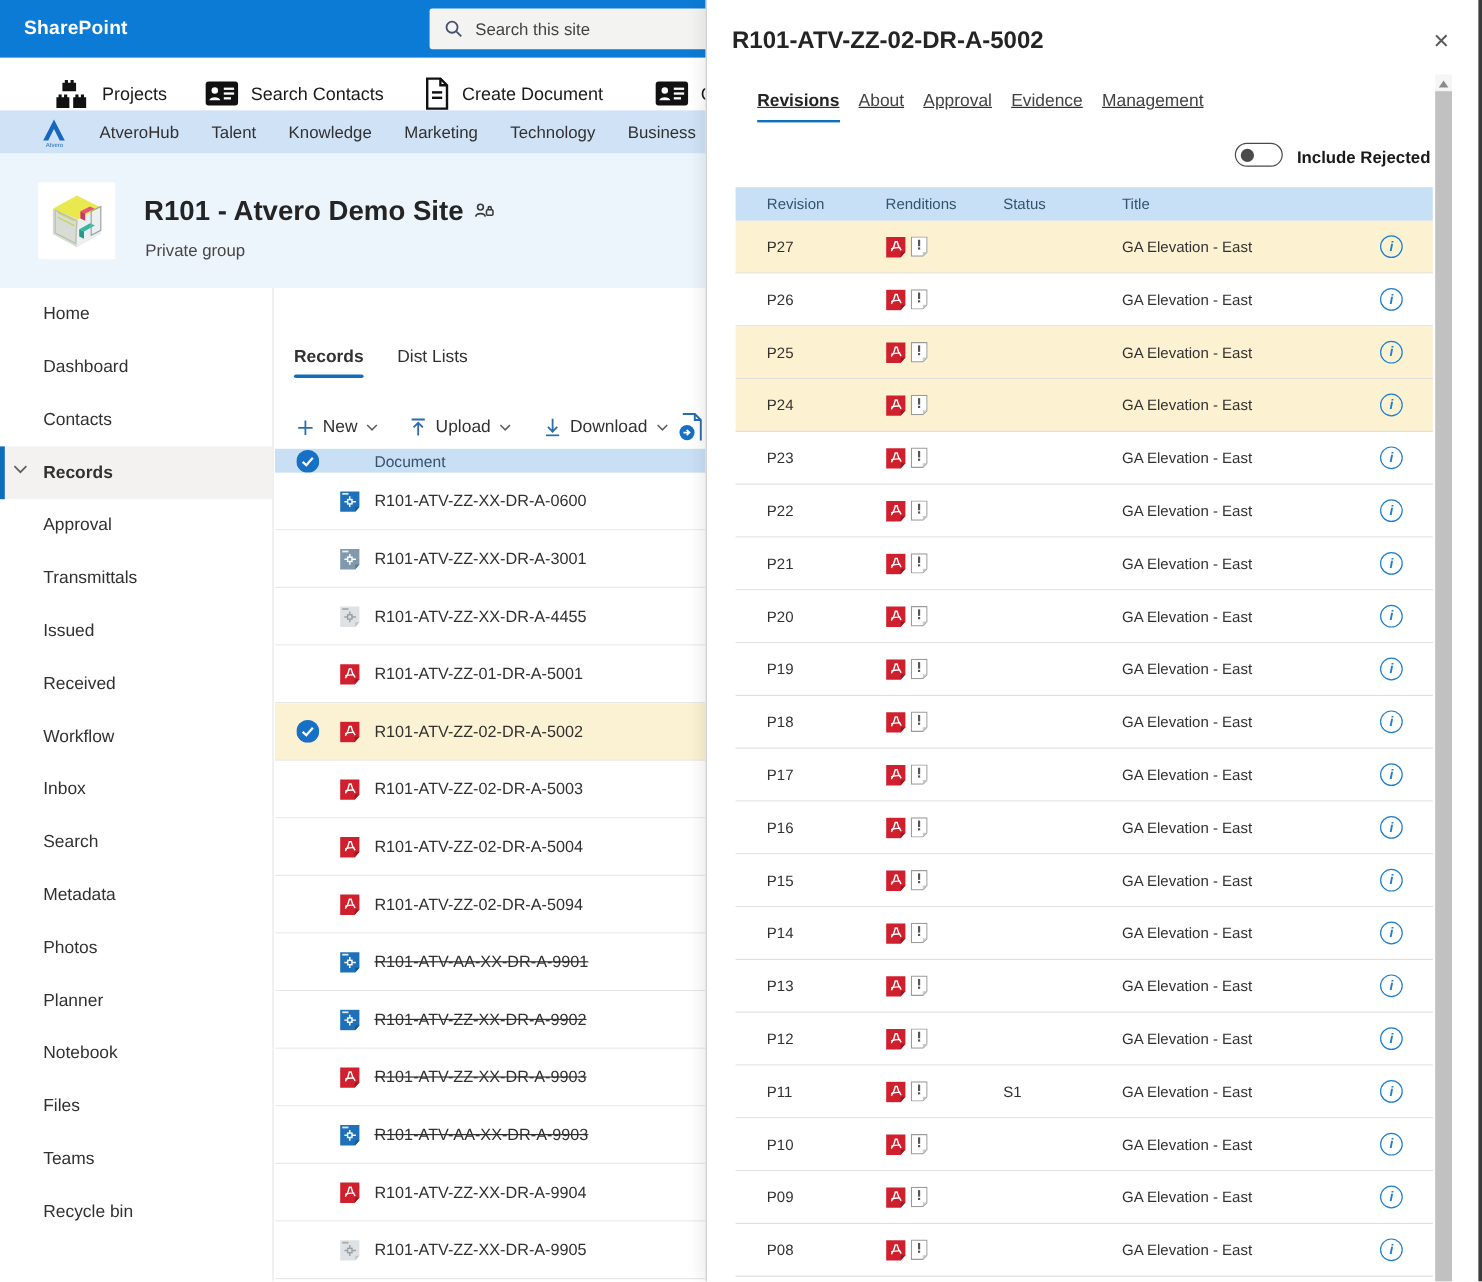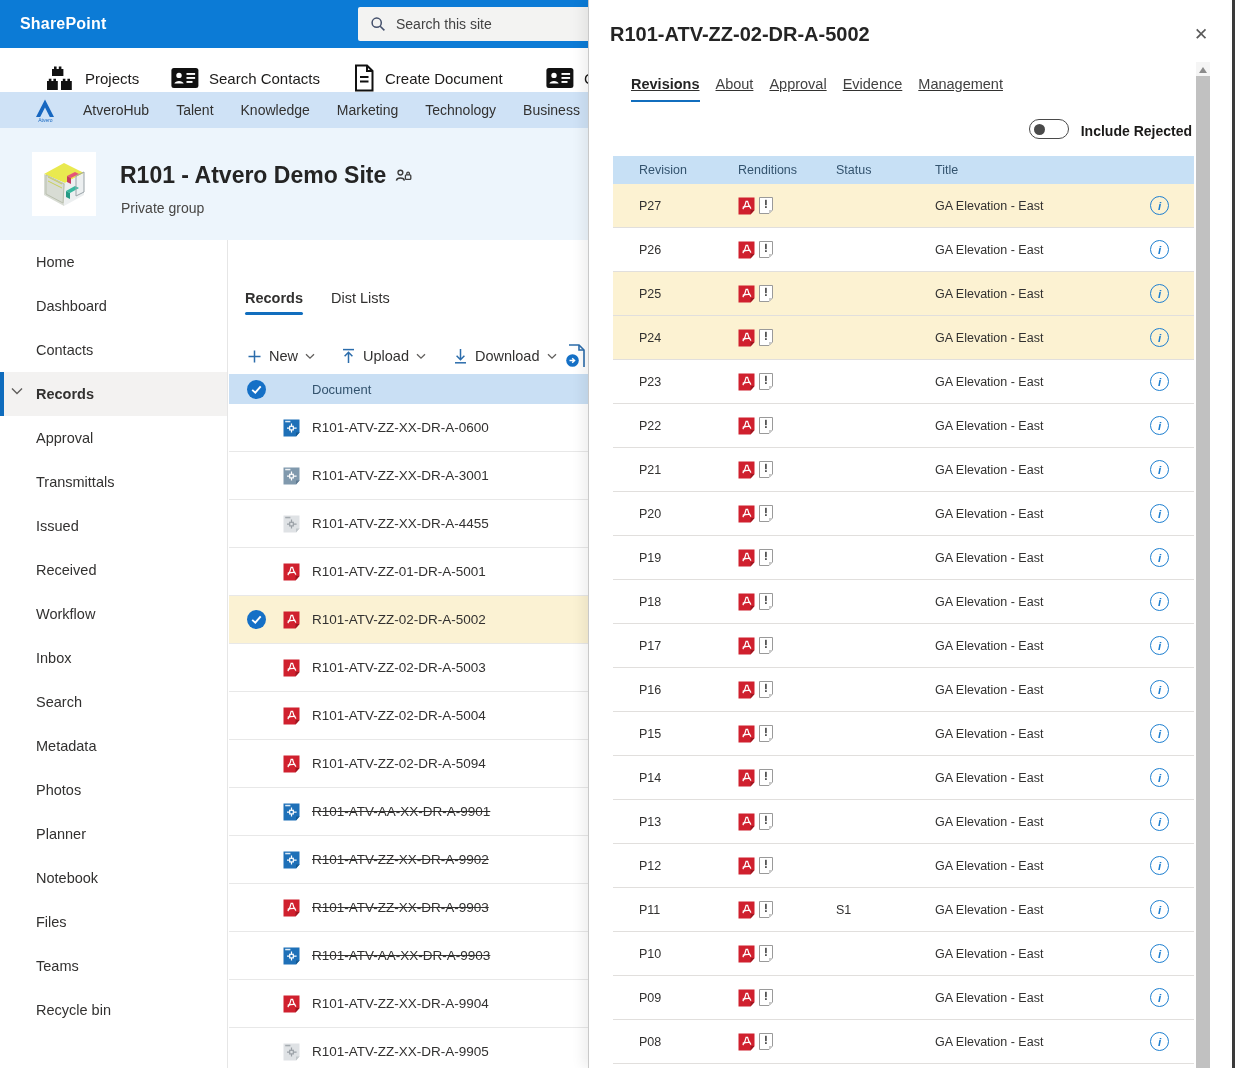--- a/index.html
+++ b/index.html
@@ -35,21 +35,21 @@
   .sb-chev { position:absolute; left:11px; top:15px; }
 
   
   .main { position:absolute; left:229px; top:240px; width:359px; bottom:0; background:#fff; overflow:hidden; }
   .view-tabs { position:absolute; left:16px; top:50px; display:flex; gap:28px; }
   .vtab { position:relative; font-size:14.5px; color:#323130; padding-bottom:9px; cursor:pointer; }
   .vtab.selected { font-weight:700; }
   .vtab.selected::after { content:""; position:absolute; left:0; right:0; bottom:0; height:3px; background:#116ebe; border-radius:2px; }
   .cmd { position:absolute; top:102px; height:28px; display:flex; align-items:center; gap:7px; font-size:14.5px; color:#323130; cursor:pointer; white-space:nowrap; }
   .doc-list { position:absolute; left:0; right:0; top:134px; }
-  .list-header { height:30px; background:#c9dff4; display:flex; align-items:center; font-size:13px; color:#33536e; }
+  .list-header { height:20px; background:#c9dff4; display:flex; align-items:center; font-size:13px; color:#33536e; }
   .hdr-check { width:83px; padding-left:18px; display:flex; align-items:center; }
   .doc-row { position:relative; height:48px; display:flex; align-items:center; border-bottom:1px solid #e8e8e8; background:#fff; cursor:pointer; }
   .doc-row.sel { background:#fbf2d3; }
   .row-check { width:54px; padding-left:18px; display:flex; align-items:center; }
   .row-ficon { width:29px; display:flex; align-items:center; }
   .doc-name { font-size:13.5px; color:#323130; }
   .doc-row.strike .doc-name { text-decoration:line-through; }
 
   
   .panel { position:absolute; left:588px; top:0; width:647px; height:1068px; background:#fff; border-left:1px solid #c9c9c9; box-shadow:-5px 0 12px rgba(0,0,0,.07); }

